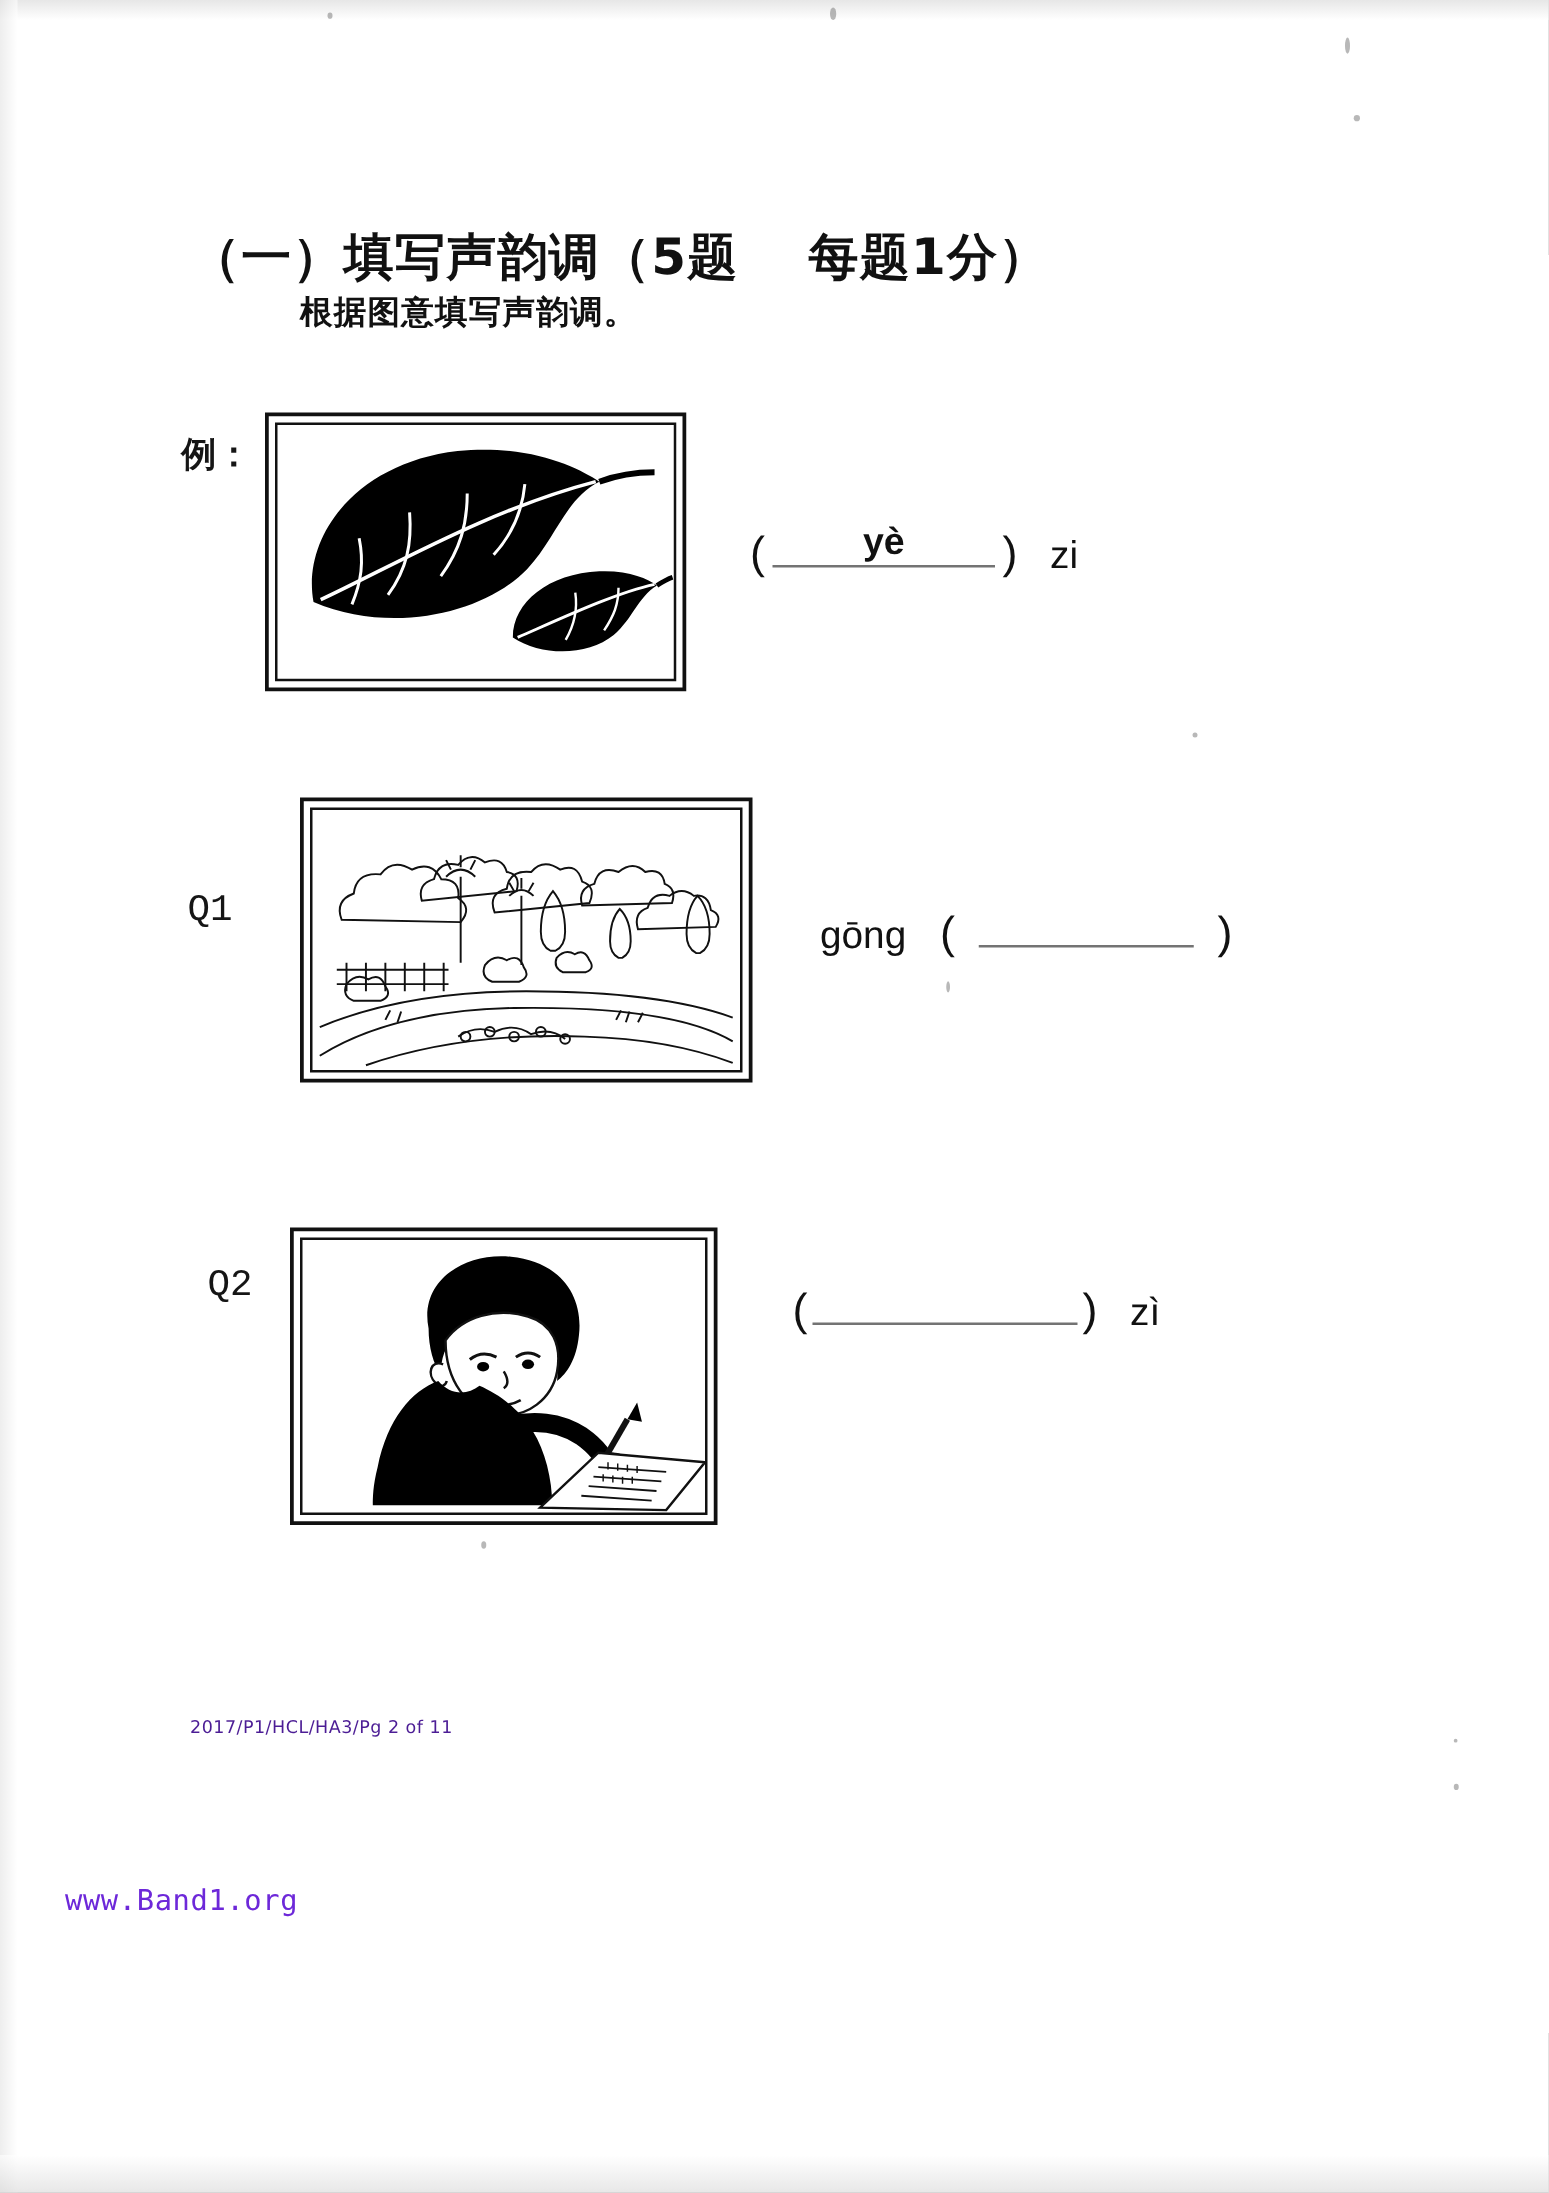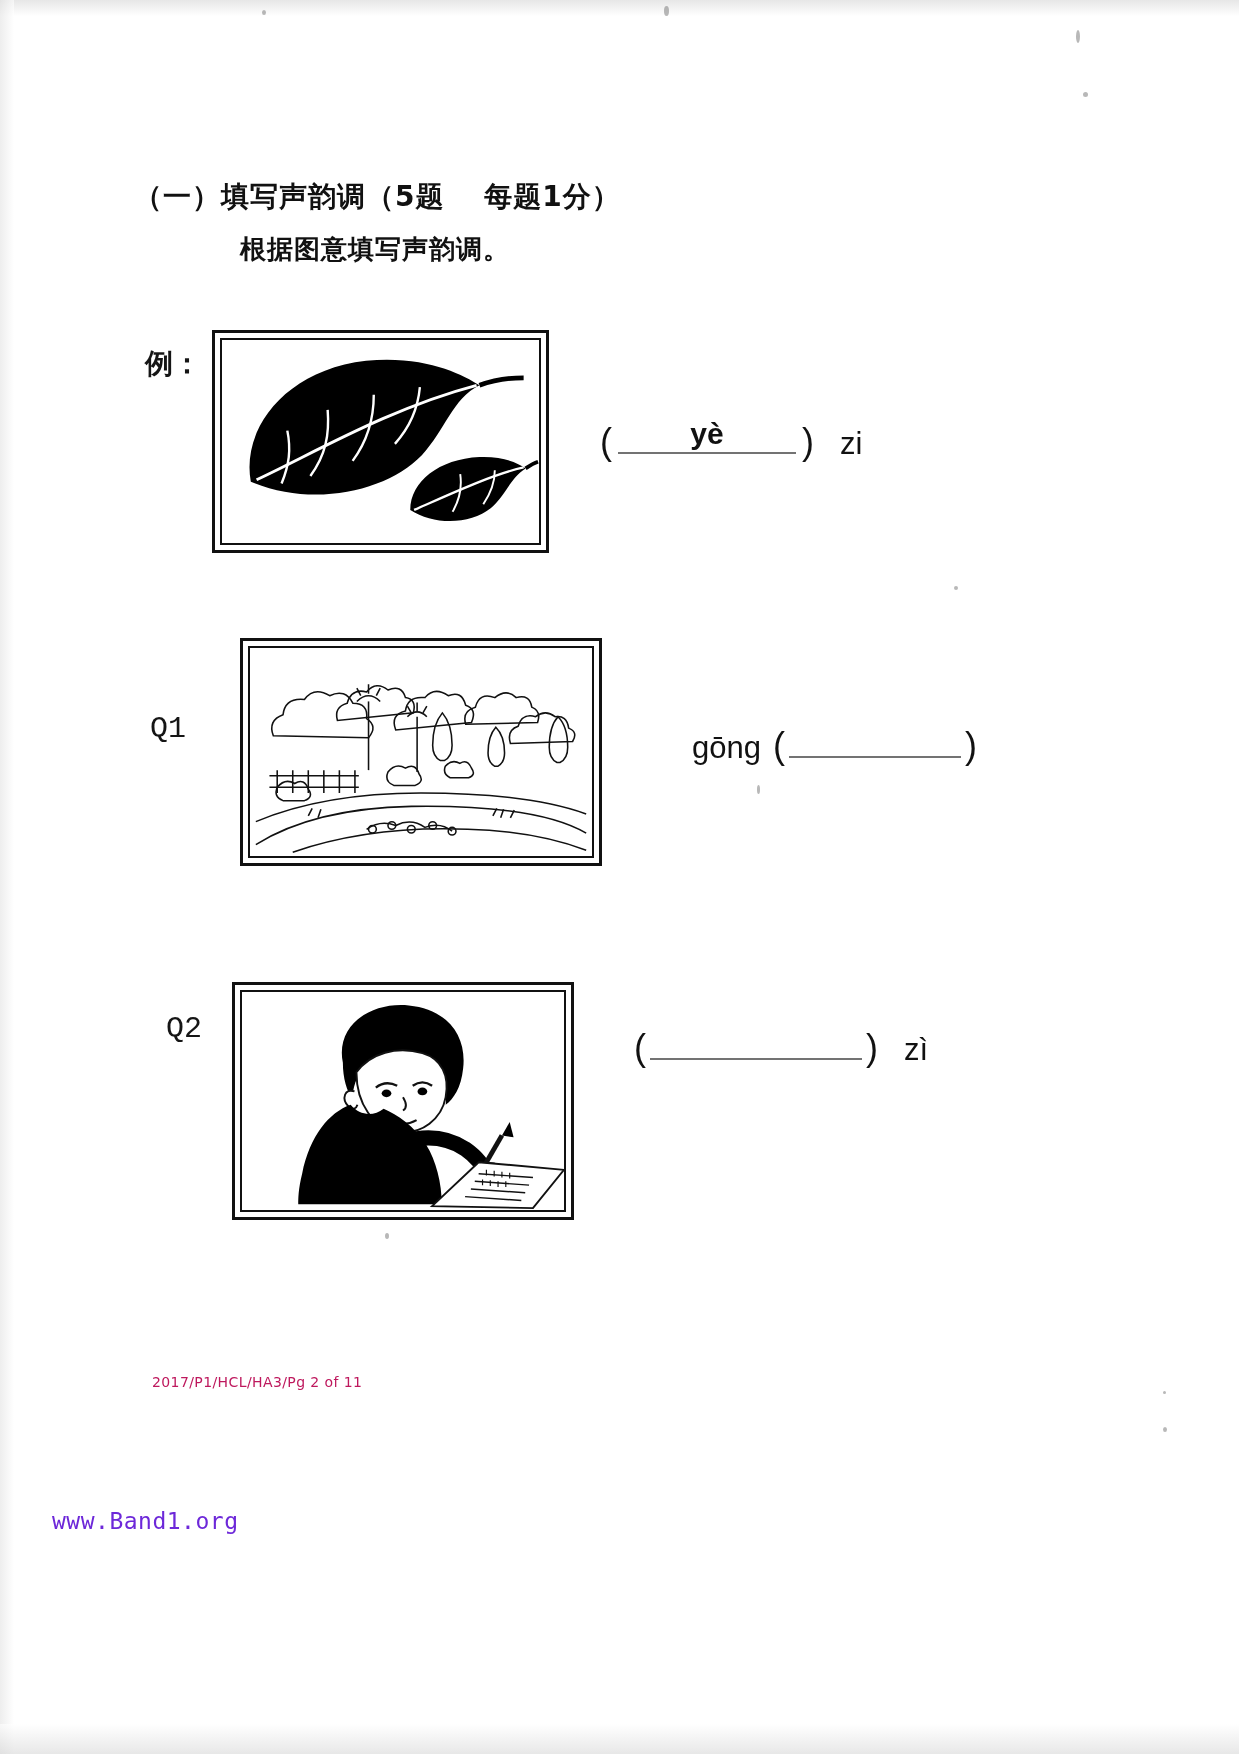--- a/index.html
+++ b/index.html
@@ -38,24 +38,24 @@
   .speck {
     position: absolute;
     background: #7d7d7d;
     border-radius: 50%;
     opacity: .55;
   }
 
   
   .section-heading {
     position: absolute;
-    left: 134px;
+    left: 152px;
     top: 178px;
     font-family: "DejaVu Sans", sans-serif;
-    font-size: 28px;
+    font-size: 40px;
     font-weight: bold;
     letter-spacing: 1px;
     white-space: nowrap;
   }
   .section-subheading {
     position: absolute;
     left: 240px;
     top: 232px;
     font-family: "DejaVu Sans", sans-serif;
     font-size: 26px;
@@ -122,21 +122,21 @@
   }
   .tail { margin-left: 26px; }
 
   
   .doc-code {
     position: absolute;
     left: 152px;
     top: 1374px;
     font-family: "DejaVu Sans", sans-serif;
     font-size: 14px;
-    color: #be185d;
+    color: #4c1d95;
     letter-spacing: .4px;
   }
   .watermark {
     position: absolute;
     left: 52px;
     top: 1508px;
     font-family: "DejaVu Sans Mono", monospace;
     font-size: 23px;
     color: #6d28d9;
     letter-spacing: .5px;
@@ -240,21 +240,21 @@
           <circle cx="188" cy="186" r="4"></circle>
           <circle cx="208" cy="192" r="4"></circle>
 
           <path d="M250 176 l4-8 M258 178 l3-9 M268 178 l4-8"></path>
           <path d="M60 176 l4-8 M70 178 l3-9"></path>
         </g>
       </svg>
     </div>
   </div>
 
-  <div class="answer" style="left:692px;top:728px;">
+  <div class="answer" style="left:656px;top:728px;gap:15px;">
     <span>gōng</span>
     <span class="paren" style="margin-left:12px;">(</span>
     <span class="blank" style="width:172px;margin:0 4px;">
       <span class="written"></span>
     </span>
     <span class="paren">)</span>
   </div>
 
   <div class="q-label" style="left:166px;top:1012px;">Q2</div>
 

